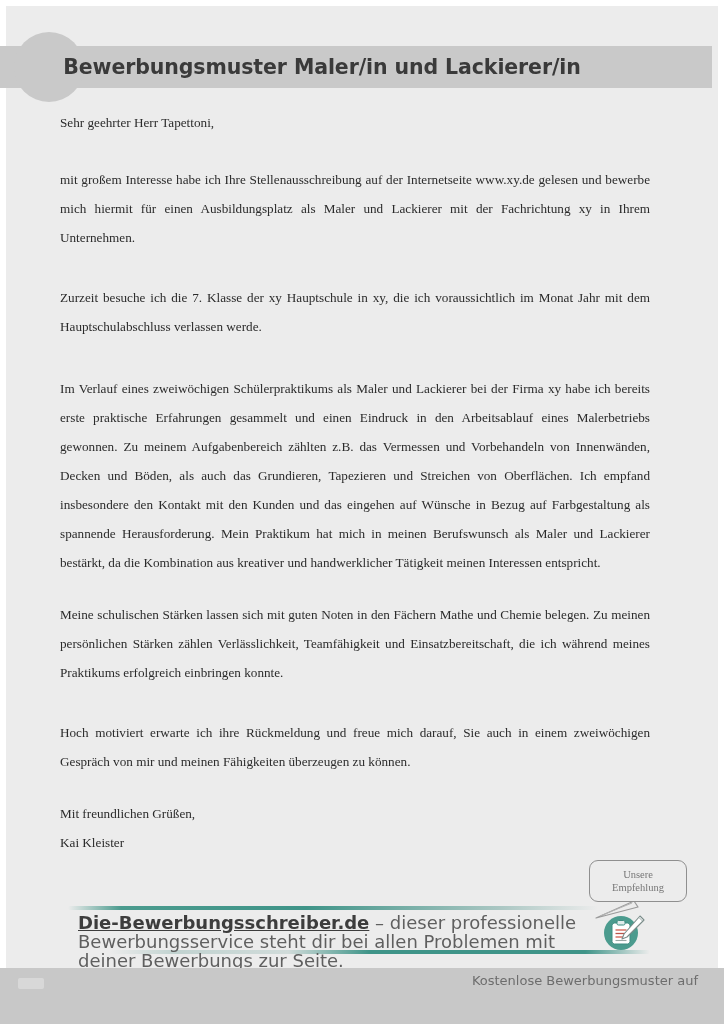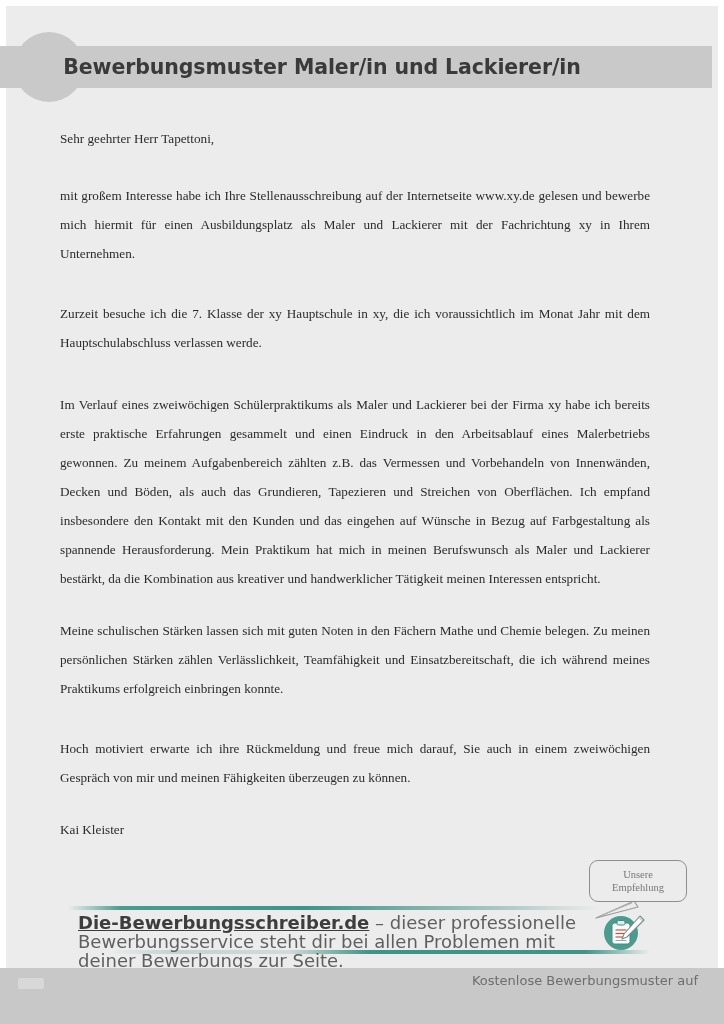--- a/index.html
+++ b/index.html
@@ -67,21 +67,21 @@
     font-size: 20.5px;
     letter-spacing: -0.1px;
     color: #3a3a3a;
     white-space: nowrap;
   }
 
   
   #letter {
     position: absolute;
     left: 60px;
-    top: 124px;
+    top: 108px;
     width: 590px;
   }
 
   .para {
     margin: 0;
     font-family: "Liberation Serif", "DejaVu Serif", serif;
     font-size: 13.2px;
     line-height: 29px;
     color: #2b2b2b;
     text-align: justify;
@@ -269,20 +269,21 @@
 
     <p class="para">Im Verlauf eines zweiwöchigen Schülerpraktikums als Maler und Lackierer bei der Firma xy habe ich bereits erste praktische Erfahrungen gesammelt und einen Eindruck in den Arbeitsablauf eines Malerbetriebs gewonnen. Zu meinem Aufgabenbereich zählten z.B. das Vermessen und Vorbehandeln von Innenwänden, Decken und Böden, als auch das Grundieren, Tapezieren und Streichen von Oberflächen. Ich empfand insbesondere den Kontakt mit den Kunden und das eingehen auf Wünsche in Bezug auf Farbgestaltung als spannende Herausforderung. Mein Praktikum hat mich in meinen Berufswunsch als Maler und Lackierer bestärkt, da die Kombination aus kreativer und handwerklicher Tätigkeit meinen Interessen entspricht.</p>
     <div class="gap-sm"></div>
 
     <p class="para">Meine schulischen Stärken lassen sich mit guten Noten in den Fächern Mathe und Chemie belegen. Zu meinen persönlichen Stärken zählen Verlässlichkeit, Teamfähigkeit und Einsatzbereitschaft, die ich während meines Praktikums erfolgreich einbringen konnte.</p>
     <div class="gap-lg"></div>
 
     <p class="para">Hoch motiviert erwarte ich ihre Rückmeldung und freue mich darauf, Sie auch in einem zweiwöchigen Gespräch von mir und meinen Fähigkeiten überzeugen zu können.</p>
     <div class="gap-sm"></div>
 
+    <p class="sig-line">Mit freundlichen Grüßen,</p>
     <p class="sig-line">Kai Kleister</p>
   </div>
 
   <div id="bubble-wrap">
     <svg id="bubble-tail" viewBox="0 0 46 22">
       <path d="M2 20 L40 3 L44 9 Z" fill="#ececec" stroke="#9a9a9a" stroke-width="1.2" stroke-linejoin="round"></path>
       <path d="M6 18 L38 5" stroke="#b4b4b4" stroke-width="1" fill="none"></path>
     </svg>
     <div id="bubble">
       <span>Unsere</span>

